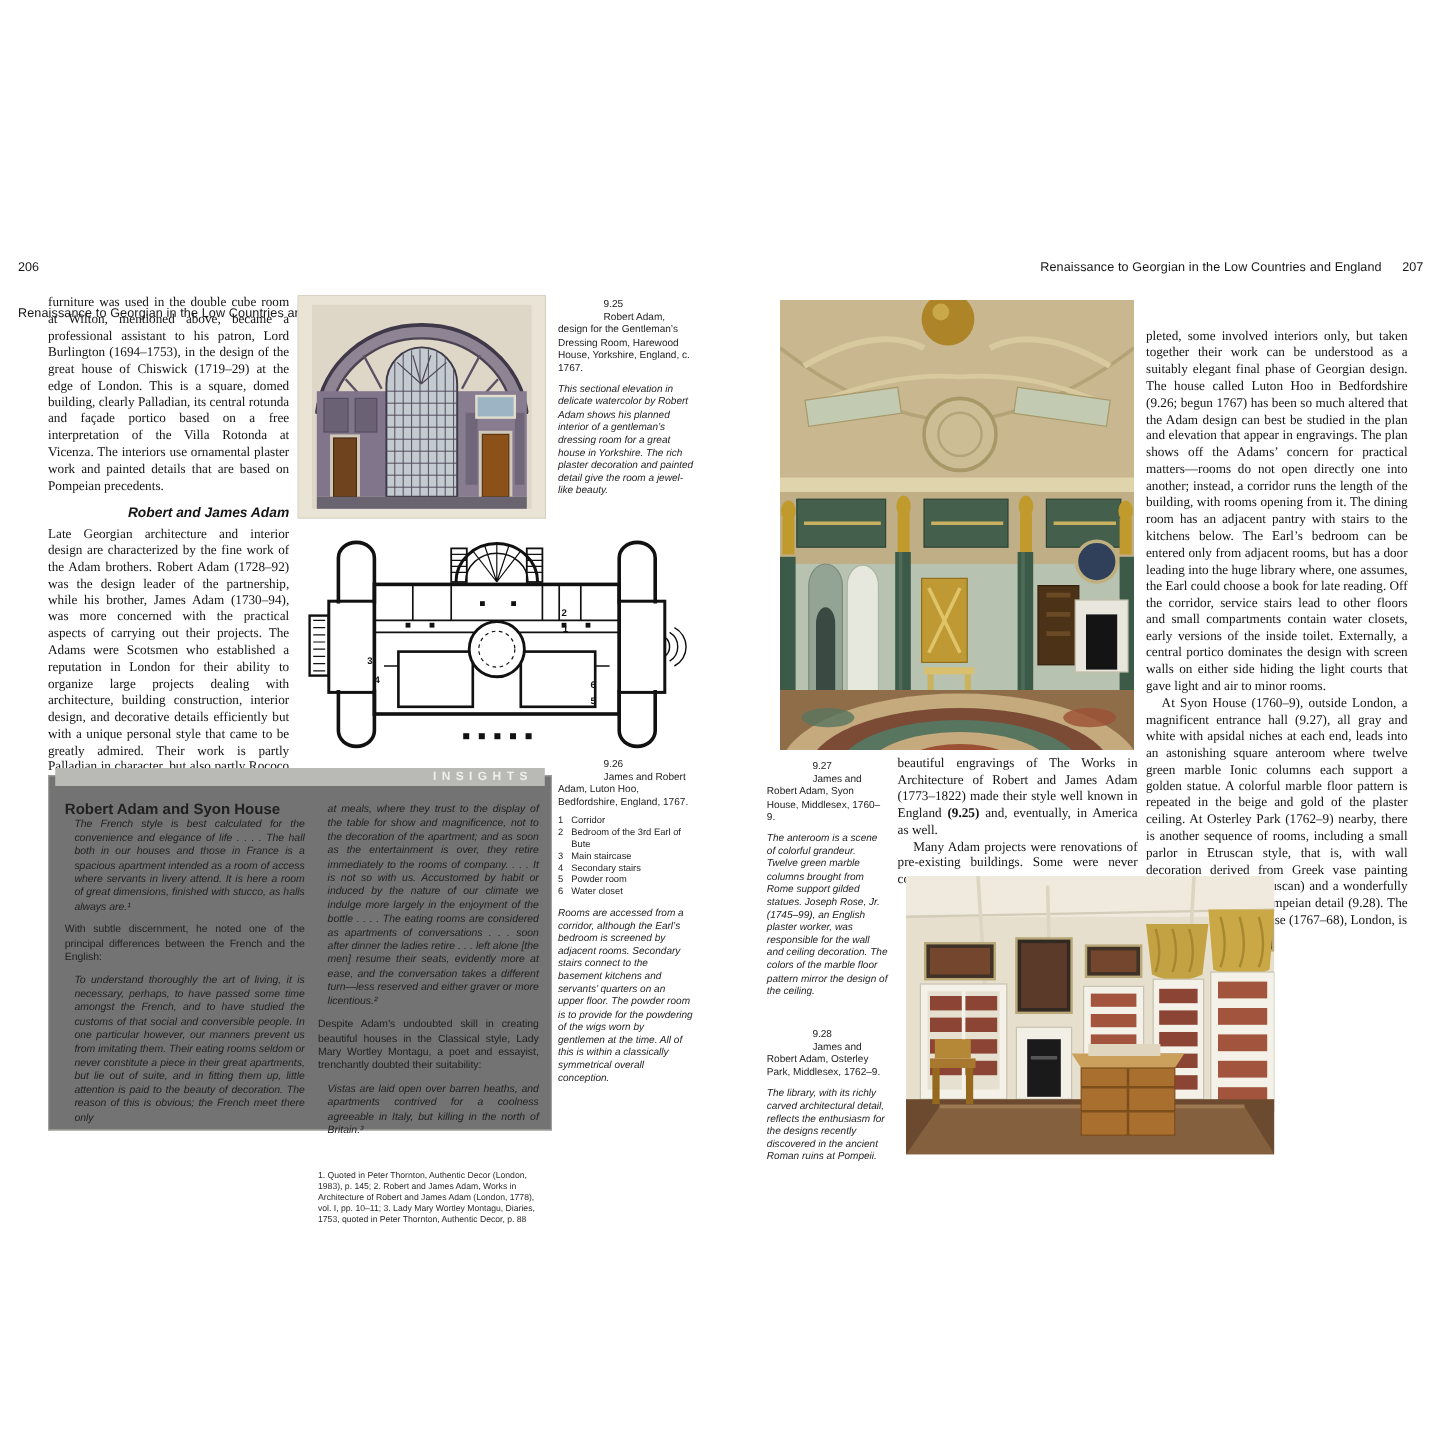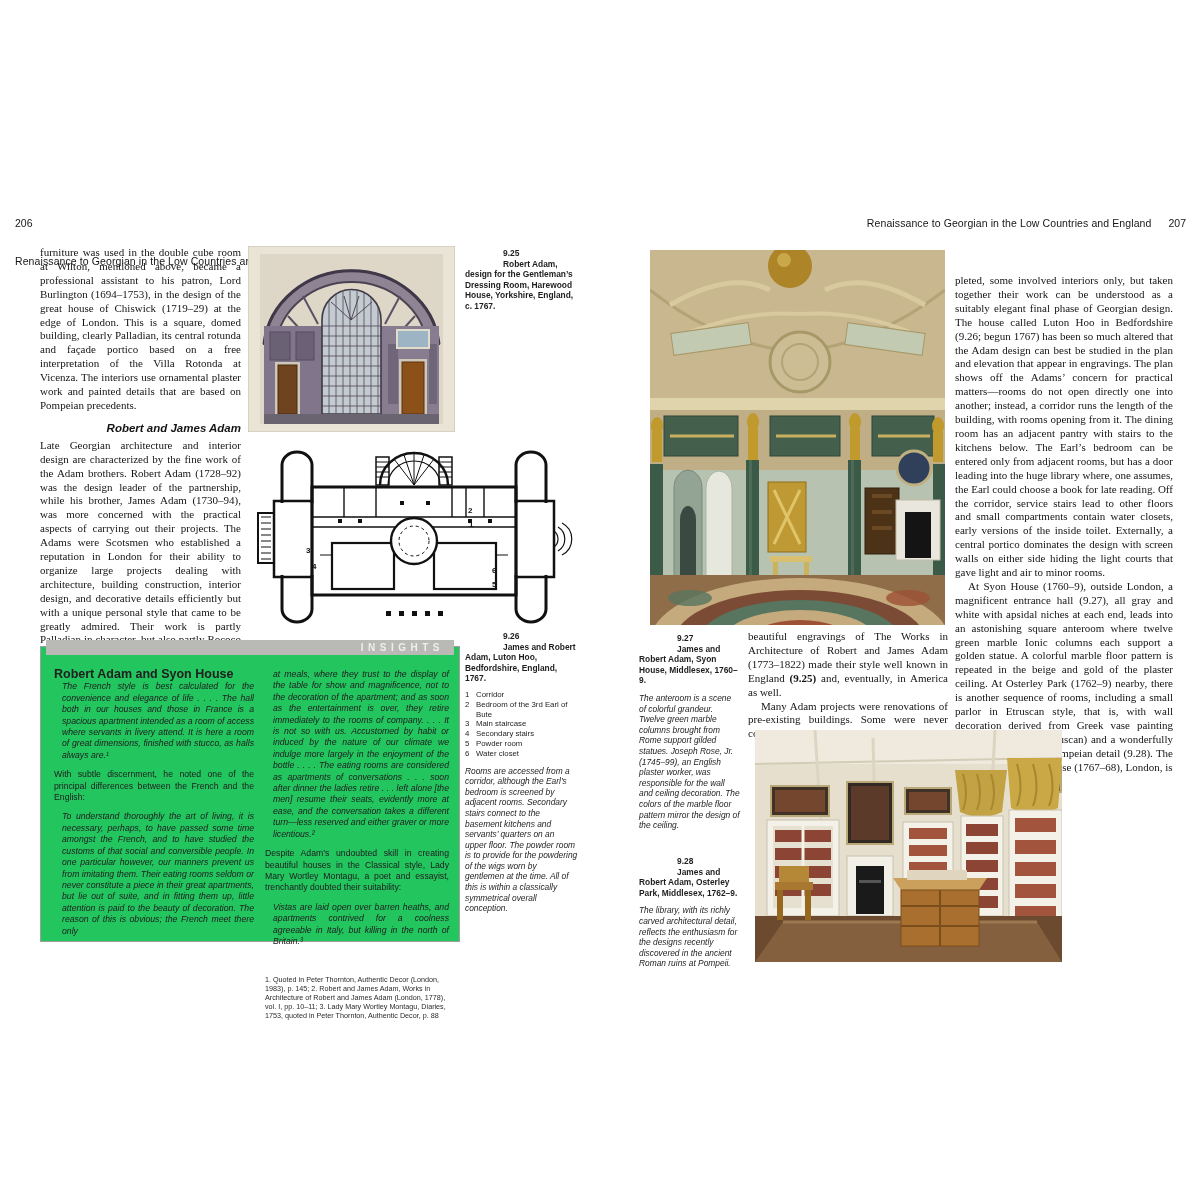--- a/index.html
+++ b/index.html
@@ -16,32 +16,32 @@
   
   .bodycol { font-family:"Liberation Serif", serif; font-size:11px; line-height:13.9px; text-align:justify; color:#141414; }
   .para { margin:0; }
   .para + .para { text-indent:13px; }
   .s-head { font-family:"Liberation Sans", sans-serif; font-weight:bold; font-style:italic; font-size:11.5px; margin:9px 0 3px 0; text-align:right; }
   .it { }
   .bd { font-weight:bold; }
 
   
   .cap { font-size:8.4px; line-height:10.6px; color:#1d1d1d; }
-  .cap .caplabel { font-weight:bold;padding-left:38px; }
+  .cap .caplabel { font-weight:normal;padding-left:38px; }
   .capdesc { font-style:italic; margin-top:7px; }
   .capkey { margin-top:6px; }
   .capkey .krow { display:flex; gap:5px; font-size:7.8px; line-height:9.8px; }
   .capkey .knum { width:6px; flex:none; }
 
   
   .fig { background:#fff; }
   .fig svg { display:block; }
 
   
-  .insights { left:40px; top:646px; width:420px; height:296px; background:#22c55e; border:1px solid #9f9f9c; }
+  .insights { left:40px; top:646px; width:420px; height:296px; background:#737373; border:1px solid #9f9f9c; }
   .ins-banner { position:absolute; top:-7px; left:5px; right:5px; height:15px; background:#b9b9b5; display:flex; align-items:center; justify-content:flex-end; padding-right:10px; }
   .ins-banner span { font-size:10px; font-weight:bold; color:#eeeeea; letter-spacing:.45em; }
   .ins-col { position:absolute; top:22px; font-size:8.7px; line-height:11.4px; color:#202020; text-align:justify; }
   .ins-col1 { left:13px; width:200px; }
   .ins-col2 { left:224px; width:184px; }
   .ins-title { font-size:12.5px; font-weight:bold; margin-bottom:1px; text-align:left; }
   .ins-p { margin-bottom:8px; }
   .ins-q { font-style:italic; margin:0 0 8px 8px; }
   .ins-fn { font-size:7.2px; line-height:9px; margin-top:28px; text-align:left; color:#2a2a2a; }
 </style>
@@ -92,20 +92,21 @@
 
     <rect x="16" y="168" width="175" height="10" fill="#6a6370"></rect>
   </svg>
 </div>
 
 <div class="abs cap" style="left:465px; top:248px; width:113px;">
   <div>
     <span class="caplabel">9.25</span>
     <span class="caplabel">Robert Adam, design for the Gentleman’s Dressing Room, Harewood House, Yorkshire, England, c. 1767.</span>
   </div>
+  <div class="capdesc">This sectional elevation in delicate watercolor by Robert Adam shows his planned interior of a gentleman’s dressing room for a great house in Yorkshire. The rich plaster decoration and painted detail give the room a jewel-like beauty.</div>
 </div>
 
 <div class="abs fig" style="left:248px; top:443px;">
   <svg width="332" height="188" viewBox="0 0 332 188">
     <rect x="0" y="0" width="332" height="188" fill="#ffffff"></rect>
     <g stroke="#111" fill="none">
 
       <rect x="64" y="44" width="204" height="108" stroke-width="3"></rect>
 
       <path d="M34,60 L34,22 A15,13 0 0 1 64,22 L64,60" stroke-width="3"></path>

